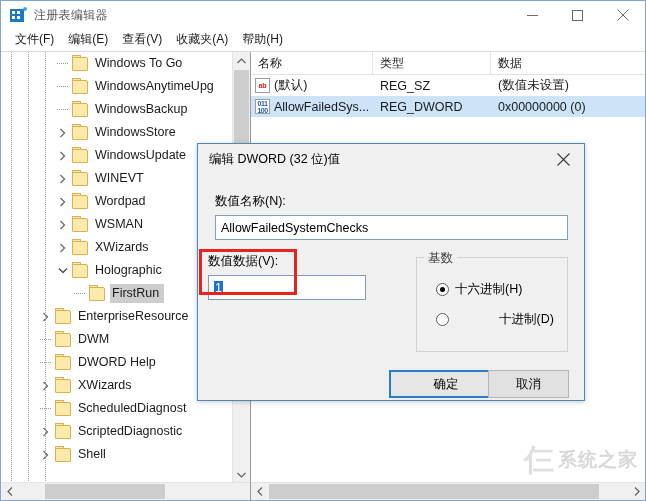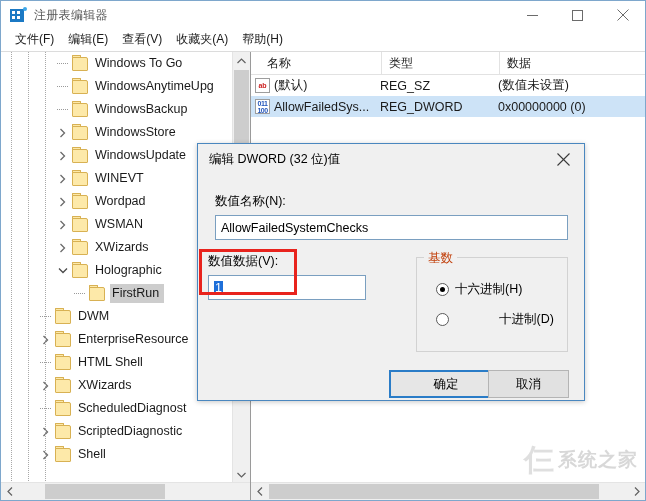--- a/index.html
+++ b/index.html
@@ -244,21 +244,20 @@
     flex: 1 1 auto;
     background: #ffffff;
     position: relative;
     overflow: hidden;
   }
   .list-header {
     height: 22px;
     display: flex;
     background: #ffffff;
     border-bottom: 1px solid #e2e2e2;
-    padding-left: 9px;
   }
   .col-head {
     font-size: 12px;
     color: #1a1a1a;
     padding: 3px 0 0 7px;
     border-right: 1px solid #e2e2e2;
     box-sizing: border-box;
     white-space: nowrap;
   }
   .col-name { width: 122px; }
@@ -372,21 +371,21 @@
     padding: 0 1px;
   }
   .groupbox {
     position: absolute;
     border: 1px solid #d2d2d2;
     box-sizing: border-box;
   }
   .group-title {
     position: absolute;
     font-size: 12.5px;
-    color: #c2410c;
+    color: #404040;
     background: #f0f0f0;
     padding: 0 4px;
   }
   .radio-row {
     position: absolute;
     display: flex;
     align-items: center;
     font-size: 12.5px;
     color: #000000;
   }
@@ -624,48 +623,48 @@
             <span class="indent" style="width: 68px;"></span>
             <span class="dashlead"></span>
             <span class="folder">
               <span class="ftab"></span>
               <span class="fshape"></span>
             </span>
             <span class="tree-label">FirstRun</span>
           </div>
           <div class="tree-row">
             <span class="indent" style="width: 34px;"></span>
-            <span class="dashlead"></span>
-            <span class="folder">
-              <span class="ftab"></span>
-              <span class="fshape"></span>
-            </span>
-            <span class="tree-label">DWM</span>
-          </div>
-          <div class="tree-row">
-            <span class="indent" style="width: 34px;"></span>
             <span class="twisty">
               <svg width="7" height="10" viewBox="0 0 7 10">
                 <path d="M1.5 1 L5.5 5 L1.5 9" fill="none" stroke="#6a6a6a" stroke-width="1.3"></path>
               </svg>
             </span>
             <span class="folder">
               <span class="ftab"></span>
               <span class="fshape"></span>
             </span>
             <span class="tree-label">EnterpriseResource</span>
           </div>
           <div class="tree-row">
             <span class="indent" style="width: 34px;"></span>
             <span class="dashlead"></span>
             <span class="folder">
               <span class="ftab"></span>
               <span class="fshape"></span>
             </span>
-            <span class="tree-label">HTML Shell</span>
+            <span class="tree-label">DWM</span>
+          </div>
+          <div class="tree-row">
+            <span class="indent" style="width: 34px;"></span>
+            <span class="dashlead"></span>
+            <span class="folder">
+              <span class="ftab"></span>
+              <span class="fshape"></span>
+            </span>
+            <span class="tree-label">DWORD Help</span>
           </div>
           <div class="tree-row">
             <span class="indent" style="width: 34px;"></span>
             <span class="twisty">
               <svg width="7" height="10" viewBox="0 0 7 10">
                 <path d="M1.5 1 L5.5 5 L1.5 9" fill="none" stroke="#6a6a6a" stroke-width="1.3"></path>
               </svg>
             </span>
             <span class="folder">
               <span class="ftab"></span>

